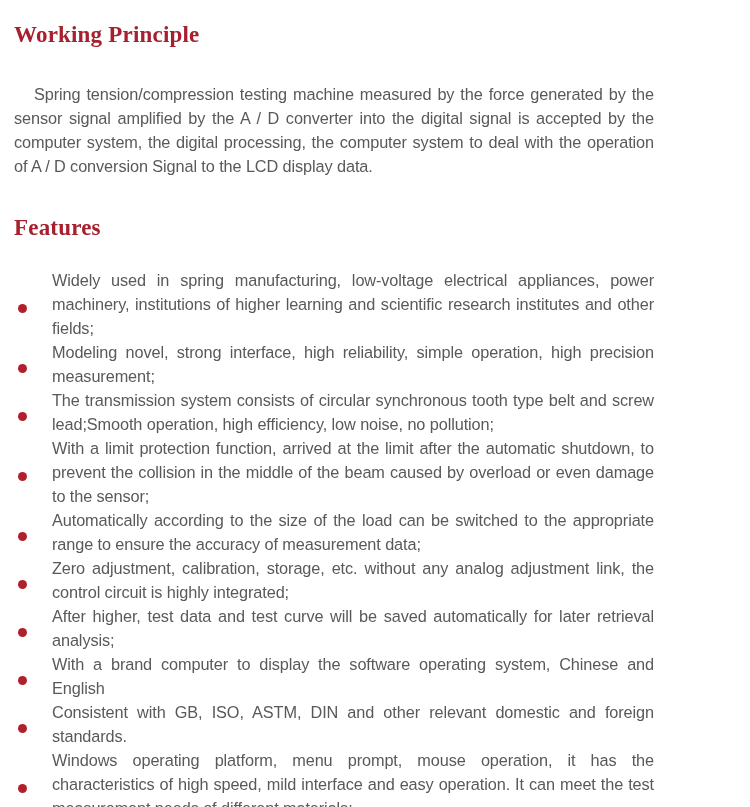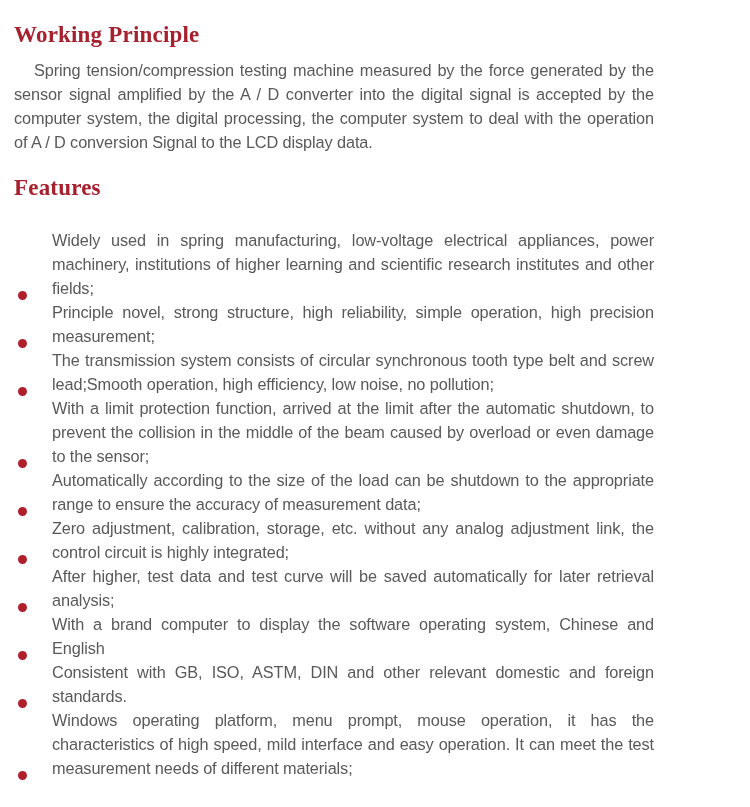--- a/index.html
+++ b/index.html
@@ -23,37 +23,37 @@
     font-family: "Liberation Serif", "DejaVu Serif", serif;
     font-weight: 700;
     font-size: 23px;
     line-height: 26px;
     color: #a6202e;
     letter-spacing: 0.2px;
     margin: 0;
   }
   .wp-heading { margin-top: 2px; }
   .wp-paragraph {
-    margin: 10px 0 0 0;
+    margin: 34px 0 0 0;
     font-size: 16.3px;
     line-height: 24px;
     letter-spacing: -0.1px;
     text-align: justify;
     text-indent: 20px;
     color: #595959;
   }
-  .features-heading { margin-top: 21px; }
+  .features-heading { margin-top: 37px; }
   .features-list {
     list-style: none;
     margin: 27px 0 0 0;
     padding: 0;
   }
   .feature-item {
     display: flex;
-    align-items: flex-end;
+    align-items: center;
     font-size: 16.3px;
     line-height: 24px;
     letter-spacing: -0.1px;
     text-align: justify;
     color: #595959;
   }
   .bullet {
     flex: 0 0 9px;
     width: 9px;
     height: 9px;
@@ -77,33 +77,33 @@
 
   <h2 class="section-heading features-heading">Features</h2>
 
   <ul class="features-list">
     <li class="feature-item">
       <span class="bullet"></span>
       <span class="feature-text">Widely used in spring manufacturing, low-voltage electrical appliances, power machinery, institutions of higher learning and scientific research institutes and other fields;</span>
     </li>
     <li class="feature-item">
       <span class="bullet"></span>
-      <span class="feature-text">Principle novel, strong structure, high reliability, simple operation, high precision measurement;</span>
+      <span class="feature-text">Modeling novel, strong interface, high reliability, simple operation, high precision measurement;</span>
     </li>
     <li class="feature-item">
       <span class="bullet"></span>
       <span class="feature-text">The transmission system consists of circular synchronous tooth type belt and screw lead;Smooth operation, high efficiency, low noise, no pollution;</span>
     </li>
     <li class="feature-item">
       <span class="bullet"></span>
       <span class="feature-text">With a limit protection function, arrived at the limit after the automatic shutdown, to prevent the collision in the middle of the beam caused by overload or even damage to the sensor;</span>
     </li>
     <li class="feature-item">
       <span class="bullet"></span>
-      <span class="feature-text">Automatically according to the size of the load can be shutdown to the appropriate range to ensure the accuracy of measurement data;</span>
+      <span class="feature-text">Automatically according to the size of the load can be switched to the appropriate range to ensure the accuracy of measurement data;</span>
     </li>
     <li class="feature-item">
       <span class="bullet"></span>
       <span class="feature-text">Zero adjustment, calibration, storage, etc. without any analog adjustment link, the control circuit is highly integrated;</span>
     </li>
     <li class="feature-item">
       <span class="bullet"></span>
       <span class="feature-text">After higher, test data and test curve will be saved automatically for later retrieval analysis;</span>
     </li>
     <li class="feature-item">

